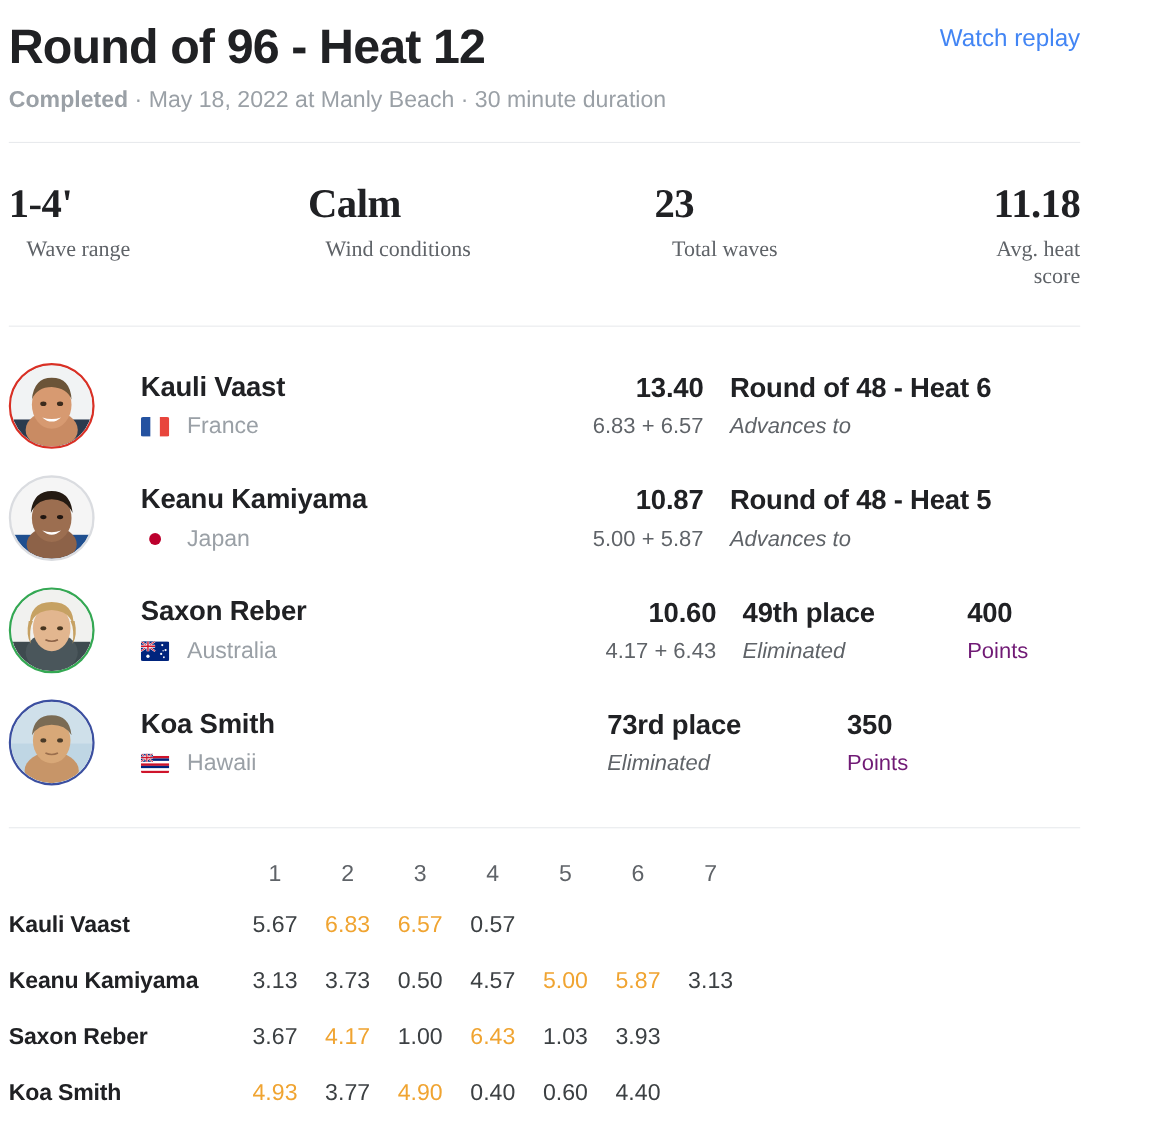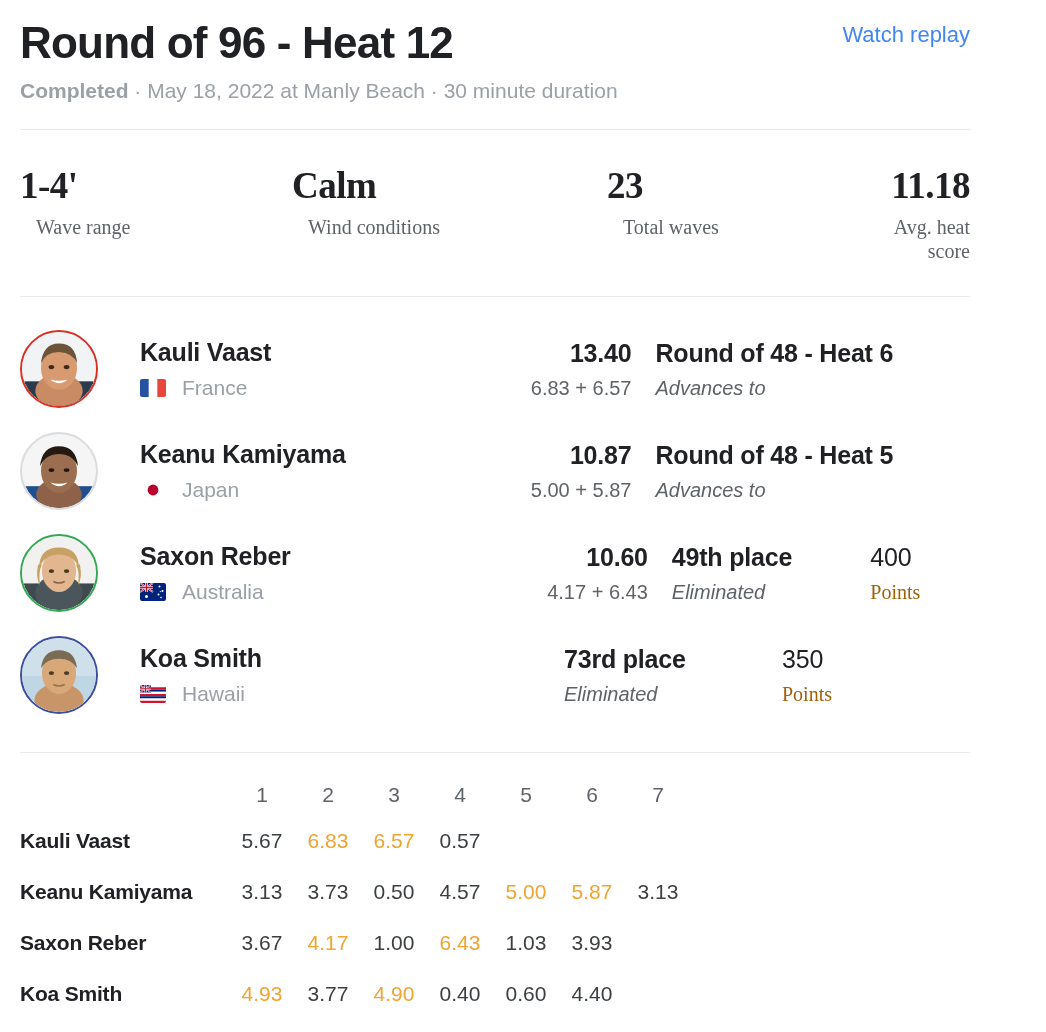--- a/index.html
+++ b/index.html
@@ -13,21 +13,21 @@
   body {
     font-family: "Liberation Sans", sans-serif;
     color: #202124;
     -webkit-font-smoothing: antialiased;
   }
 
   .page {
     width: 990px;
     height: 1032px;
     position: relative;
-    padding: 0 20px;
+    padding: 0 8px;
   }
 
   
   .header {
     padding-top: 18px;
     position: relative;
   }
   .title-row {
     display: flex;
     align-items: flex-start;
@@ -191,31 +191,30 @@
     line-height: 1.2;
     font-style: italic;
   }
 
   .points-col {
     width: 110px;
     margin-left: 8px;
   }
   .points-value {
     font-size: 25px;
-    font-weight: normal;
+    font-weight: bold;
     letter-spacing: -0.2px;
     line-height: 1.2;
     color: #202124;
   }
   .points-label {
     margin-top: 8px;
     font-size: 20px;
-    color: #a16207;
-    line-height: 1.2;
-    font-family: Liberation Serif, serif;
+    color: #701a75;
+    line-height: 1.2;
   }
   .points-col.empty { visibility: hidden; }
 
   
   .wave-table {
     margin-top: 22px;
     border-collapse: collapse;
   }
   .wave-table th,
   .wave-table td {

